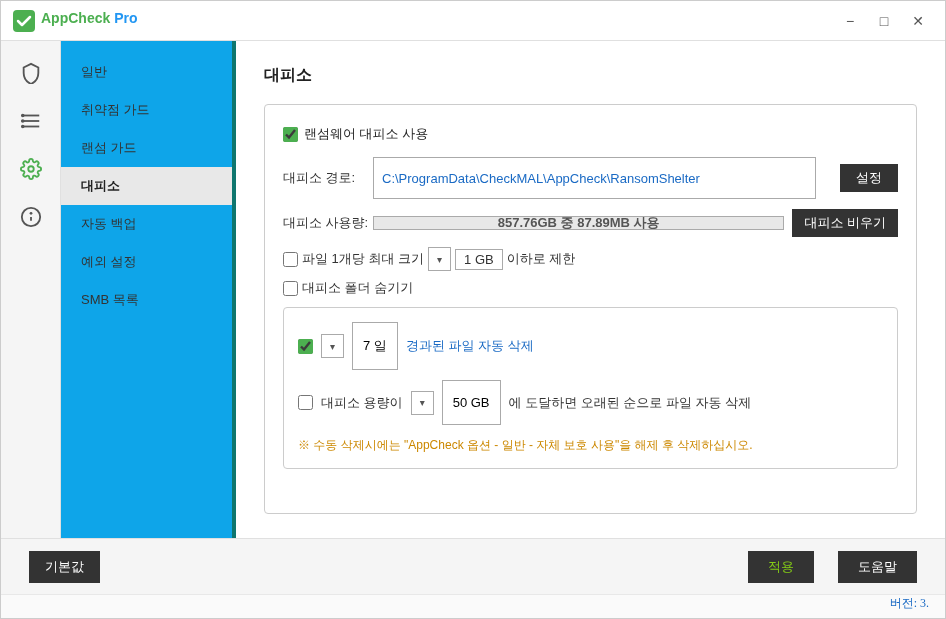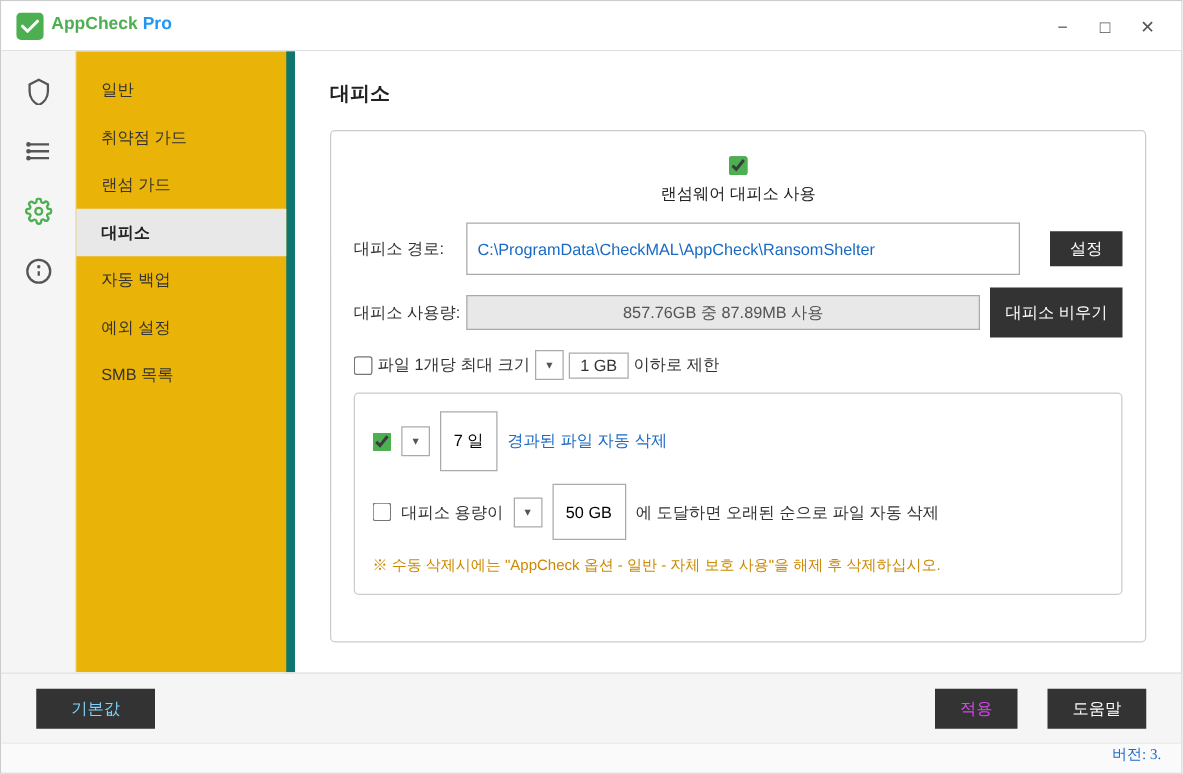--- a/index.html
+++ b/index.html
@@ -93,22 +93,22 @@
       border-radius: 6px;
       cursor: pointer;
       color: #555;
     }
     .icon-sidebar-item.active { color: #4CAF50; }
     .icon-sidebar-item svg { width: 22px; height: 22px; }
 
     
     .nav-sidebar {
       width: 175px;
-      background: #eab308;
-      border-right: 7px solid #0f766e;
+      background: #0ea5e9;
+      border-right: 4px solid #0f766e;
       padding: 12px 0;
       flex-shrink: 0;
     }
     .nav-item {
       padding: 10px 20px;
       cursor: pointer;
       color: #333;
       font-size: 13px;
     }
     .nav-item.active {
@@ -136,21 +136,20 @@
       border-radius: 4px;
       padding: 20px 18px;
       flex: 1;
     }
     
     .checkbox-row {
       display: flex;
       align-items: center;
       gap: 6px;
       margin-bottom: 14px;
-      flex-direction: column;
     }
     .checkbox-row input[type="checkbox"] {
       width: 15px;
       height: 15px;
       accent-color: #4CAF50;
     }
     .checkbox-label { font-size: 13px; color: #222; }
 
     
     .form-row {
@@ -169,44 +168,45 @@
       height: 42px;
       border: 1px solid #aaa;
       padding: 0 8px;
       font-size: 13px;
       color: #1a6ac4;
       outline: none;
       background: #fff;
     }
     .form-input-readonly {
       flex: 1;
-      height: 28px;
+      height: 14px;
       border: 1px solid #aaa;
       padding: 0 8px;
       font-size: 13px;
       color: #555;
       background: #e8e8e8;
       display: flex;
       align-items: center;
       justify-content: center;
+      font-weight: bold;
     }
     .btn-set {
       margin-left: 24px;
       height: 28px;
       padding: 0 16px;
       background: #333;
       color: #fff;
       border: none;
       cursor: pointer;
       font-size: 13px;
       font-family: inherit;
     }
     .btn-clear {
       margin-left: 8px;
-      height: 40px;
+      height: 28px;
       padding: 0 12px;
       background: #333;
       color: #fff;
       border: none;
       cursor: pointer;
       font-size: 13px;
       font-family: inherit;
     }
 
     
@@ -284,33 +284,33 @@
       height: 56px;
       background: #f5f5f5;
       border-top: 1px solid #e0e0e0;
       display: flex;
       align-items: center;
       padding: 0 28px;
       flex-shrink: 0;
     }
     .btn-default {
       height: 32px;
-      padding: 0 28px;
+      padding: 0 16px;
       background: #333;
-      color: #7dd3fc;
+      color: #ffffff;
       border: none;
       cursor: pointer;
       font-size: 13px;
       font-family: inherit;
     }
     .btn-apply {
       height: 32px;
       padding: 0 20px;
       background: #333;
-      color: #d946ef;
+      color: #84cc16;
       border: none;
       cursor: pointer;
       font-size: 13px;
       font-family: inherit;
       margin-left: auto;
     }
     .btn-help {
       height: 32px;
       padding: 0 20px;
       background: #333;
@@ -433,20 +433,24 @@
         <div class="options-row">
           <input type="checkbox" id="filesize-cb" style="">
           <label class="options-label" for="filesize-cb">파일 1개당 최대 크기</label>
           <button class="dropdown-btn">
             <span class="chevron">▾</span>
           </button>
           <span class="limit-value">1 GB</span>
           <span class="limit-text">이하로 제한</span>
         </div>
 
+        <div class="options-row">
+          <input type="checkbox" id="hidefolder-cb" style="">
+          <label class="options-label" for="hidefolder-cb">대피소 폴더 숨기기</label>
+        </div>
 
         <div class="auto-delete-box">
 
           <div class="auto-delete-row">
             <input type="checkbox" id="autodel1-cb" checked="" style="">
             <button class="dropdown-btn">
               <span class="chevron">▾</span>
             </button>
             <span class="day-value">7 일</span>
             <span class="auto-delete-text blue">경과된 파일 자동 삭제</span>

